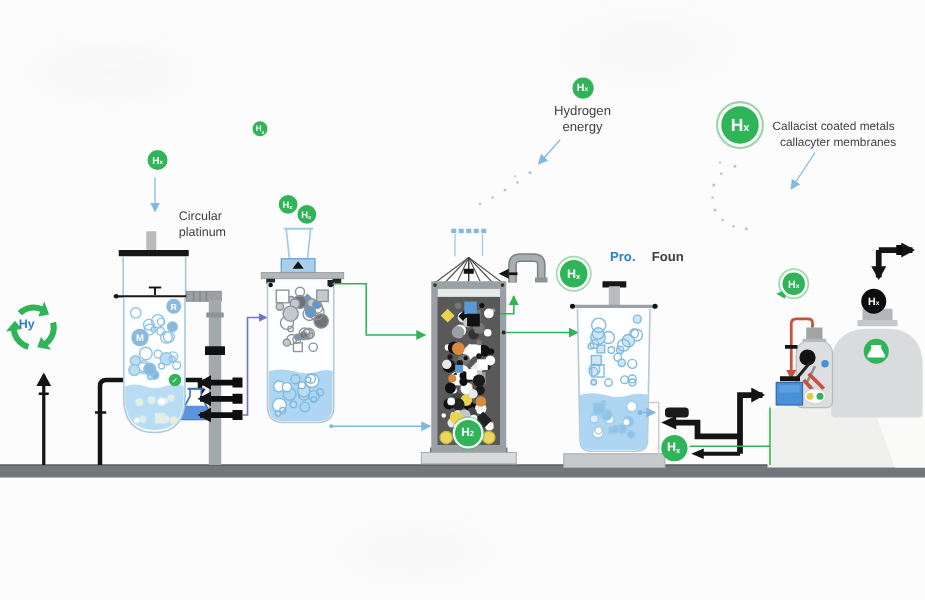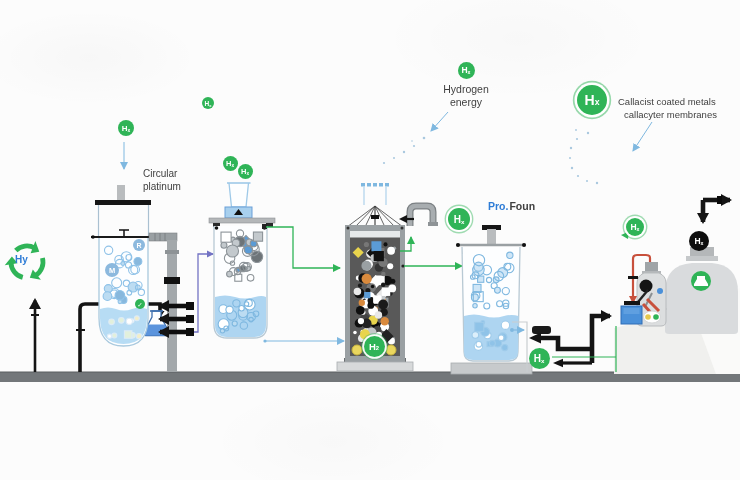--- a/index.html
+++ b/index.html
@@ -563,21 +563,21 @@
   <div class="lbl-line">Callacist coated metals</div>
   <div class="lbl-line" style="padding-left:6px;">callacyter membranes</div>
 </div>
 
 <div class="label" style="left:432px;top:83px;width:68px;text-align:center;font-size:10.5px;line-height:13px;">
   <div class="lbl-line">Hydrogen</div>
   <div class="lbl-line">energy</div>
 </div>
 
 <div class="label" style="left:488px;top:200px;font-size:10.5px;font-weight:bold;">
-  <span class="blue">Pro.</span><span style="margin-left:1px;">Foun</span>
+  <span class="blue">Pro.</span><span style="margin-left:13px;">Foun</span>
 </div>
 
 <div class="label blue" style="left:15px;top:254px;font-size:10px;font-weight:bold;">Hy</div>
 
 <div class="badge" style="left:118px;top:120px;width:16px;height:16px;font-size:8px;">
   <span class="bm">H</span>
       <span class="bs">x</span>
     </div>
 
 <div class="badge" style="left:202px;top:97px;width:12px;height:12px;font-size:6.5px;">

